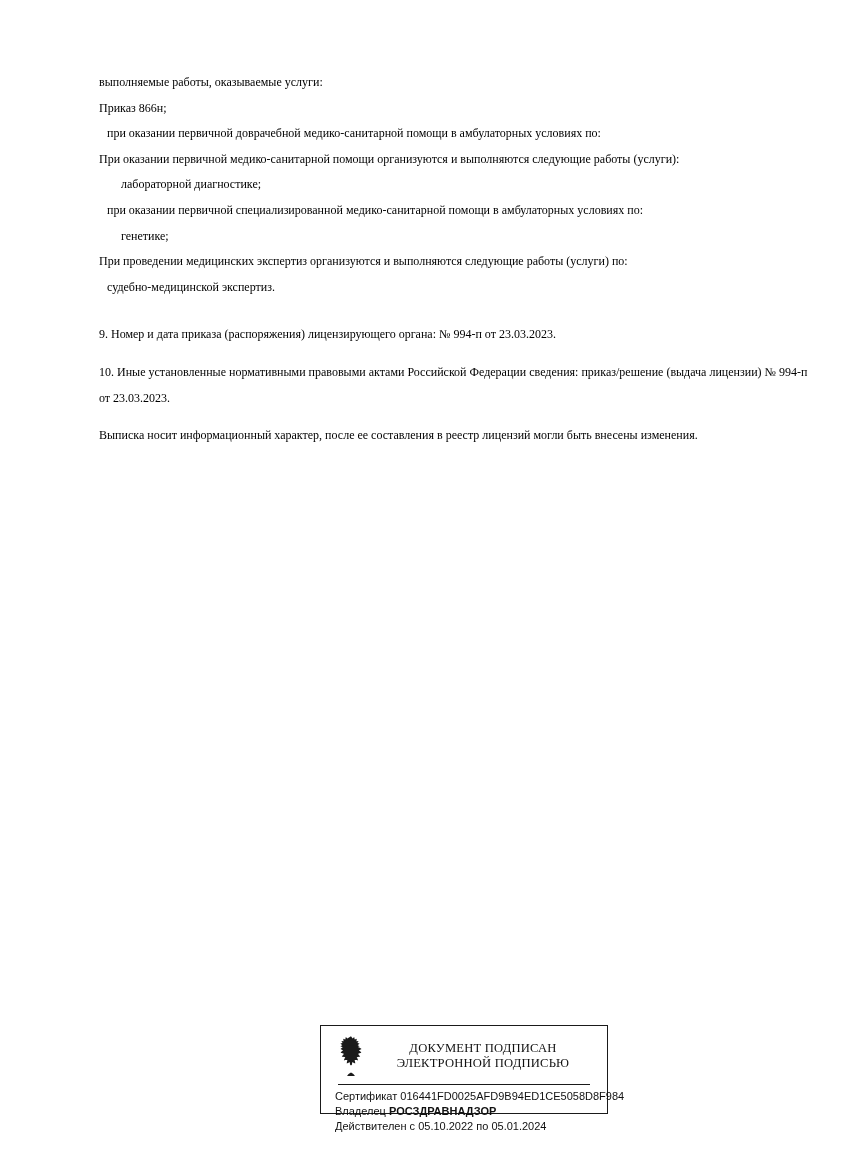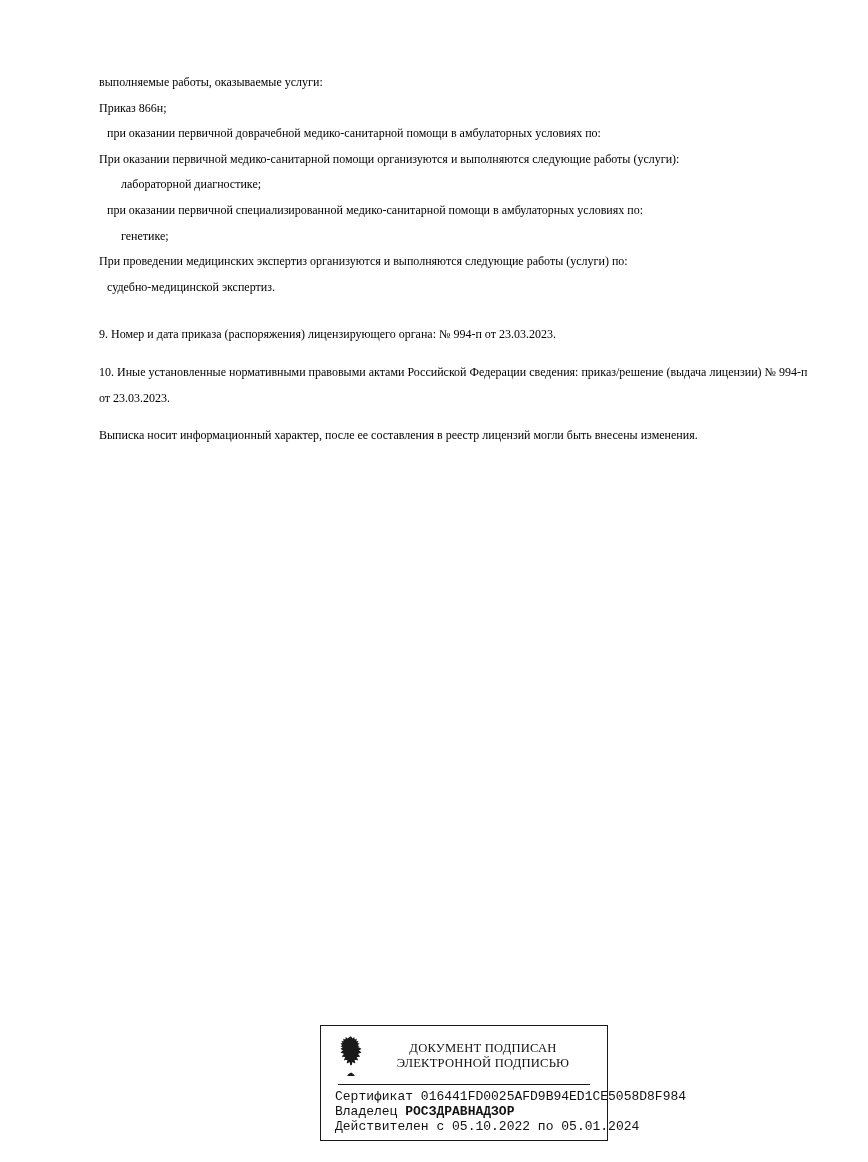--- a/index.html
+++ b/index.html
@@ -42,21 +42,21 @@
   .gap-md { height: 22px; }
   .indent-1 { padding-left: 8px; }
   .indent-2 { padding-left: 22px; }
 
   
   .stamp {
     position: absolute;
     left: 320px;
     top: 1025px;
     width: 288px;
-    height: 116px;
+    height: 89px;
     border: 1.5px solid #1a1a1a;
     box-sizing: border-box;
     background: #ffffff;
   }
   .stamp-top {
     display: flex;
     flex-direction: row;
     align-items: center;
     height: 56px;
     padding: 4px 6px 0 10px;
@@ -81,22 +81,22 @@
     padding-right: 6px;
   }
   .stamp-rule {
     width: 252px;
     height: 1px;
     background: #1a1a1a;
     margin: 2px auto 0 auto;
   }
   .stamp-body {
     padding: 4px 10px 0 14px;
-    font-family: Liberation Mono, monospace;
-    font-size: 13px;
+    font-family: Liberation Sans, sans-serif;
+    font-size: 11px;
     line-height: 15.2px;
     color: #111111;
   }
   .stamp-body b {
     font-weight: bold;
   }
   .nowrap { white-space: nowrap; }
 </style>
 </head>
 <body>

